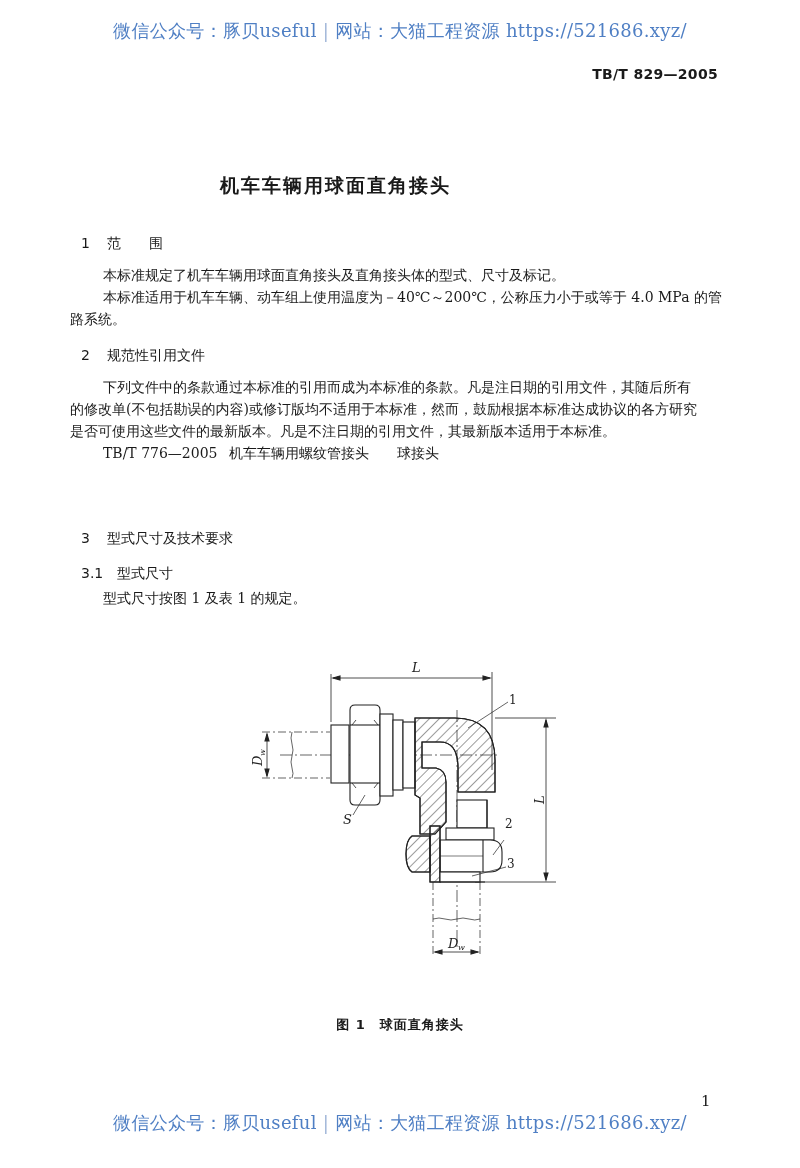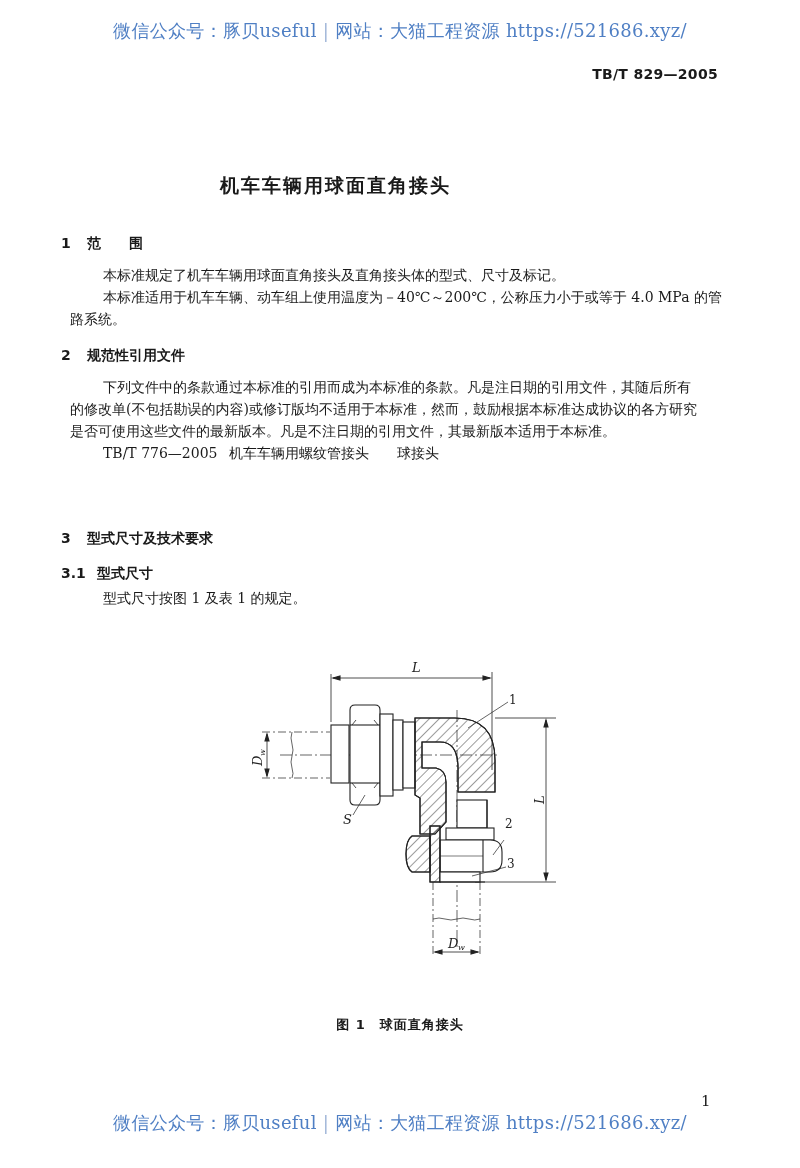--- a/index.html
+++ b/index.html
@@ -20,23 +20,23 @@
       position: absolute; top: 66px; right: 82px;
       font-family: "DejaVu Sans", "Liberation Sans", sans-serif;
       font-weight: bold; font-size: 14px; letter-spacing: 0.3px;
     }
     .doc-title {
       position: absolute; top: 173px; left: 0; width: 671px; text-align: center;
       font-family: "DejaVu Sans", "Liberation Sans", sans-serif;
       font-weight: bold; font-size: 19px; letter-spacing: 2px;
     }
     .heading {
-      position: absolute; left: 61px;
-      font-family: "DejaVu Sans", "Liberation Sans", sans-serif;
-      font-weight: bold; font-size: 14px;
+      position: absolute; left: 81px;
+      font-family: "DejaVu Sans", "Liberation Sans", sans-serif;
+      font-weight: normal; font-size: 14px;
     }
     .heading .num { display: inline-block; width: 26px; }
     .heading .num-wide { display: inline-block; width: 36px; }
     .para {
       position: absolute; left: 70px; width: 660px;
       font-size: 14px; line-height: 22px;
     }
     .para .line { display: block; white-space: nowrap; }
     .para .indent { padding-left: 33px; }
     .ref-line { display: block; padding-left: 33px; white-space: nowrap; }

